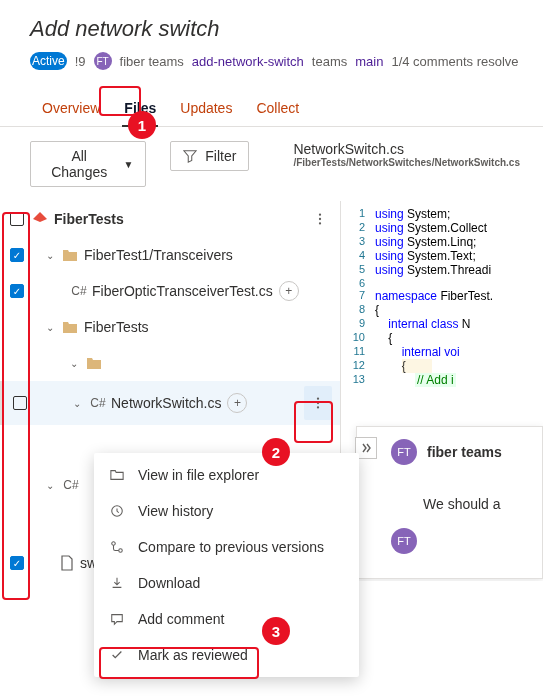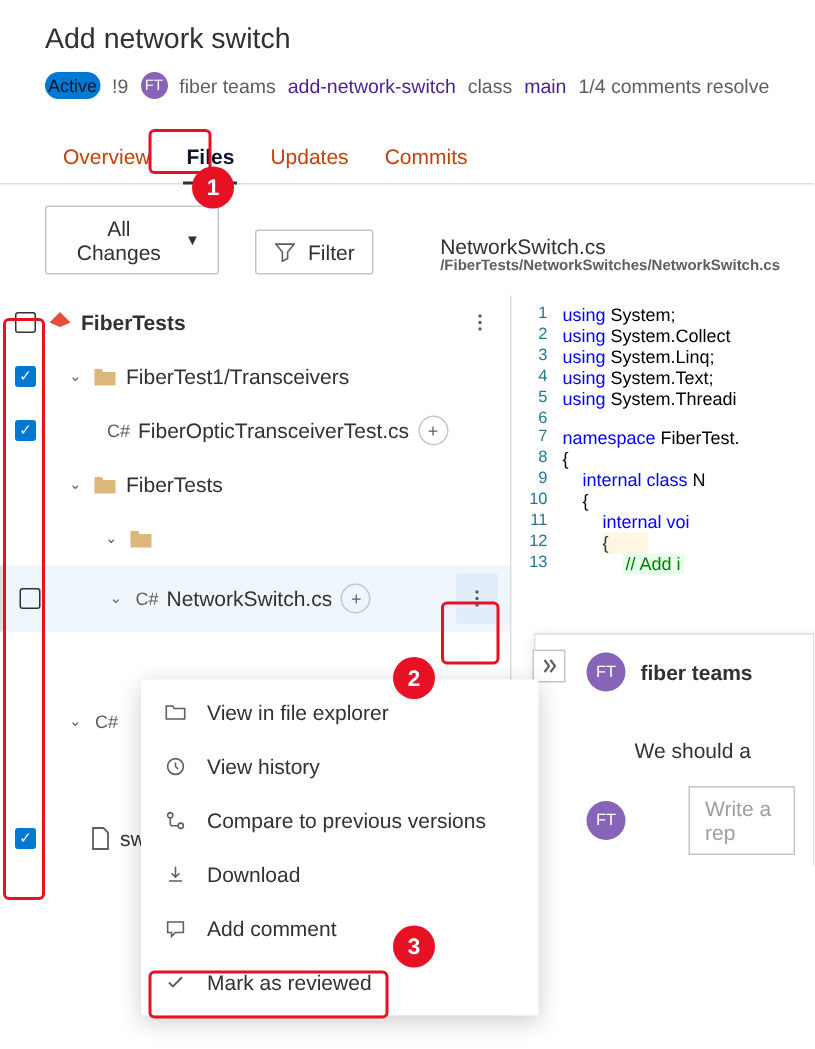--- a/index.html
+++ b/index.html
@@ -1,35 +1,35 @@
 <!DOCTYPE html>
 <html><head>
   <meta charset="utf-8">
   <style>
     * { box-sizing: border-box; margin: 0; padding: 0; font-family: "Segoe UI", -apple-system, sans-serif; }
     body { width: 543px; height: 699px; overflow: hidden; background: #fff; color: #323130; font-size: 14px; }
     
     .header { padding: 16px 20px 10px 30px; }
-    .page-title { font-size: 19px; font-weight: 400; margin-bottom: 10px; }
+    .page-title { font-size: 22px; font-weight: 400; margin-bottom: 10px; font-style: italic; }
     .meta-row { display: flex; align-items: center; gap: 8px; font-size: 13px; flex-wrap: nowrap; }
-    .badge-active { background: #0078d4; color: #0f172a; padding: 2px 2px; border-radius: 10px; font-size: 12px; }
+    .badge-active { background: #0078d4; color: #ffffff; padding: 2px 2px; border-radius: 10px; font-size: 12px; }
     .meta-count { color: #605e5c; }
     .avatar { width: 18px; height: 18px; border-radius: 50%; background: #8764b8; color: #fff; display: inline-flex; align-items: center; justify-content: center; font-size: 10px; }
     .meta-text { color: #605e5c; }
     .link { color: #4c1d95; }
     
     .tabs { display: flex; gap: 0; padding: 12px 20px 0 30px; border-bottom: 1px solid #e1dfdd; }
     .tab { padding: 8px 12px 10px; color: #c2410c; cursor: pointer; position: relative; }
     .tab.active { color: #0f172a; font-weight: 600; }
     .tab.active::after { content: ""; position: absolute; bottom: -1px; left: 10px; right: 10px; height: 2px; background: #323130; }
     
     .callout-box { position: absolute; border: 2.5px solid #e81123; border-radius: 4px; pointer-events: none; z-index: 50; }
     .callout-num { position: absolute; width: 28px; height: 28px; border-radius: 50%; background: #e81123; color: #fff; display: flex; align-items: center; justify-content: center; font-weight: 700; font-size: 15px; pointer-events: none; z-index: 51; }
     
-    .toolbar { display: flex; align-items: flex-end; gap: 24px; padding: 14px 23px 14px 30px; }
+    .toolbar { display: flex; align-items: flex-start; gap: 24px; padding: 14px 23px 14px 30px; }
     .btn { border: 1px solid #c8c6c4; background: #fff; padding: 6px 12px; border-radius: 2px; cursor: pointer; display: inline-flex; align-items: center; gap: 8px; font-size: 14px; color: #323130; }
     .chev { font-size: 10px; }
     .path-block { margin-left: 20px; }
     .path-file { font-size: 14px; color: #323130; }
     .path-full { font-size: 10px; color: #605e5c; font-weight: bold; }
     
     .main { display: flex; }
     .tree-col { width: 340px; position: relative; }
     .code-col { flex: 1; border-left: 1px solid #e1dfdd; overflow: hidden; position: relative; }
     
@@ -75,31 +75,31 @@
 <body>
 
 <div class="header">
   <div class="page-title">Add network switch</div>
   <div class="meta-row">
     <span class="badge-active">Active</span>
     <span class="meta-count">!9</span>
     <span class="avatar">FT</span>
     <span class="meta-text">fiber teams</span>
     <span class="link">add-network-switch</span>
-    <span class="meta-text">class</span>
+    <span class="meta-text">teams</span>
     <span class="link">main</span>
     <span class="meta-text">1/4 comments resolve</span>
   </div>
 </div>
 
 <div class="tabs">
   <div class="tab">Overview</div>
   <div class="tab active">Files</div>
   <div class="tab">Updates</div>
-  <div class="tab">Commits</div>
+  <div class="tab">Collect</div>
 </div>
 
 <div class="toolbar">
   <button class="btn">
     <span>All Changes</span>
     <span class="chev">▼</span>
   </button>
   <button class="btn">
     <svg width="14" height="14" viewBox="0 0 16 16">
         <path d="M1 2h14l-5 6v5l-4 2V8z" fill="none" stroke="#605e5c" stroke-width="1.2"></path>
@@ -237,21 +237,20 @@
             <path d="M2 1l3 4-3 4M6 1l3 4-3 4" fill="none" stroke="#605e5c" stroke-width="1.4"></path>
           </svg>
       </span>
       <div class="cp-row">
         <span class="avatar-lg">FT</span>
         <span class="cp-author">fiber teams</span>
       </div>
       <div class="cp-body">We should a</div>
       <div class="cp-row">
         <span class="avatar-lg">FT</span>
-        <div class="cp-input">Write a rep</div>
       </div>
     </div>
 
   </div>
 </div>
 
 <div class="ctx-menu">
   <div class="ctx-item">
     <span class="ctx-icon">
         <svg width="14" height="14" viewBox="0 0 16 16">

